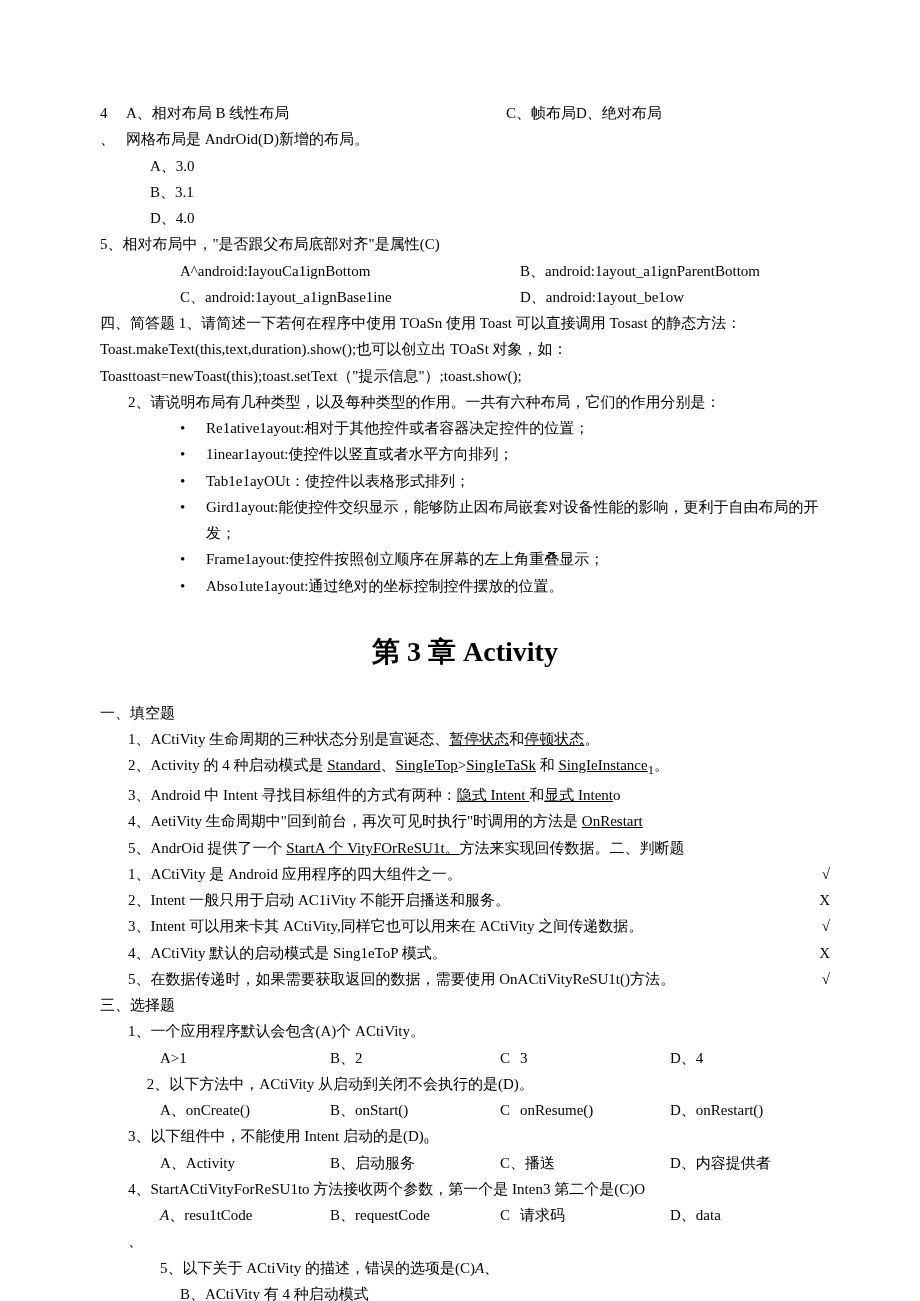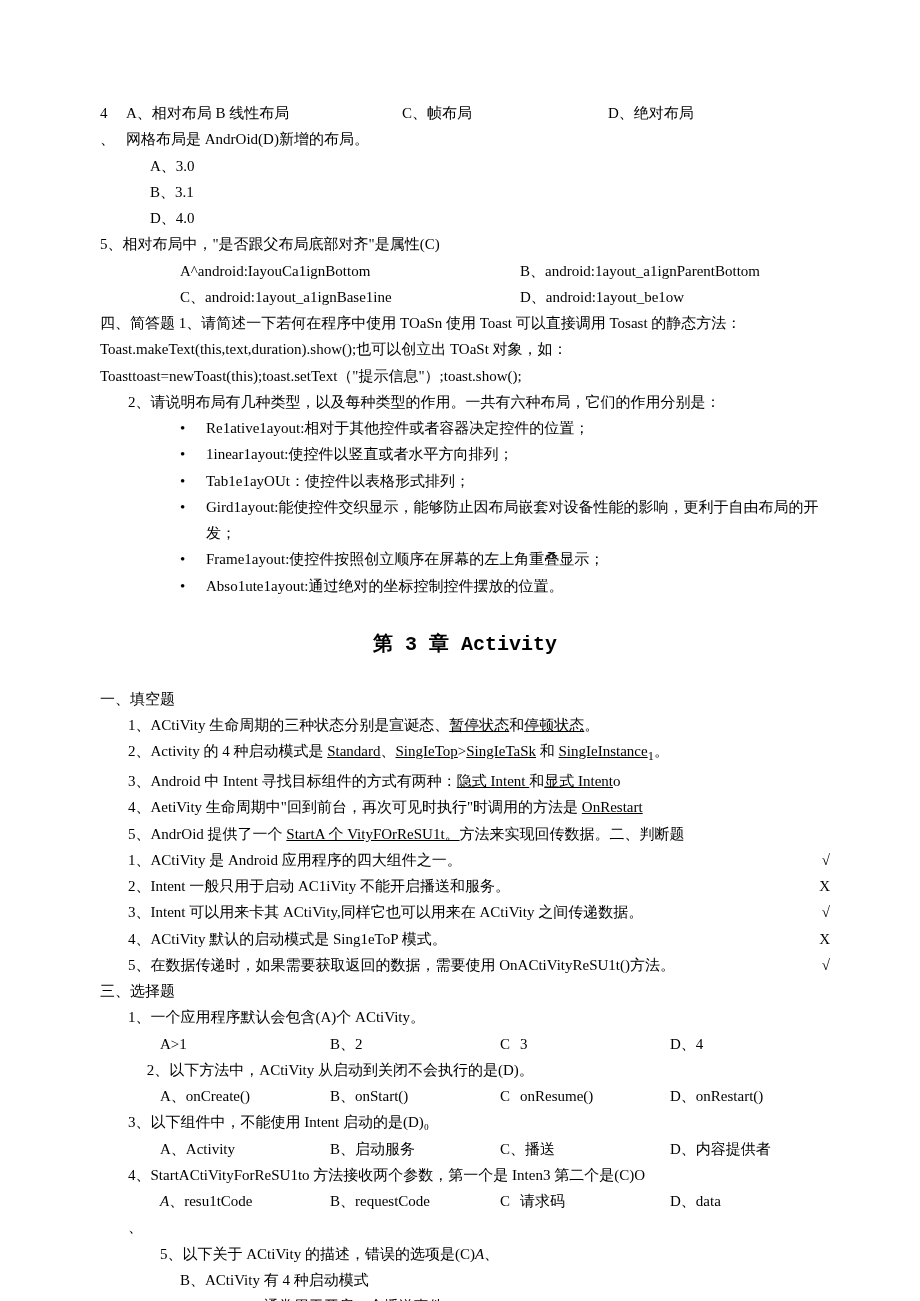--- a/index.html
+++ b/index.html
@@ -17,23 +17,23 @@
   .indent1 { padding-left: 28px; }
   .indent2 { padding-left: 60px; }
   .indent3 { padding-left: 80px; font-family: Liberation Serif, serif; }
   .num-col { width: 26px; display: inline-block; vertical-align: top; }
   .u { text-decoration: underline; }
   .bullet-row { display: flex; padding-left: 80px; }
   .bullet { width: 26px; flex: 0 0 26px; }
   .bullet-text { flex: 1; }
   h2.chapter {
     text-align: center;
-    font-family: Liberation Mono, monospace;
+    font-family: Liberation Serif, serif;
     font-weight: bold;
-    font-size: 20px;
+    font-size: 28px;
     margin: 28px 0 24px 0;
   }
   .jrow { display:flex; }
   .jrow .left { flex:1; }
   .jrow .right { width:30px; text-align:right; }
   .italic { font-style: italic; font-family: "Times New Roman", serif; }
   .wide-pair { display:flex; padding-left:80px; }
   .wide-pair .l { width:340px; }
   .wide-pair .r { flex:1; }
   .mc-row { display:flex; padding-left:60px; }
@@ -41,23 +41,23 @@
   .mc-row .cB { width:170px; flex:0 0 170px; }
   .mc-row .cC { width:20px; flex:0 0 20px; }
   .mc-row .cCv { width:150px; flex:0 0 150px; }
   .mc-row .cD { flex:1; }
 </style>
 </head>
 <body>
 
 <div class="row">
   <span class="num-col">4</span>
-  <span style="flex:1; display:flex;gap:16px;">
+  <span style="flex:1; display:flex;">
     <span style="width:260px;">A、相对布局 B 线性布局</span>
-    <span style="width:190px;">C、帧布局</span>
+    <span style="width:190px;text-align:right;">C、帧布局</span>
     <span>D、绝对布局</span>
   </span>
 </div>
 <div class="row">
   <span class="num-col">、</span>
   <span>网格布局是 AndrOid(D)新增的布局。</span>
 </div>
 <div class="row" style="padding-left:50px;flex-direction:column;">
   <span style="width:150px;">A、3.0</span>
   <span style="width:170px;">B、3.1</span>

